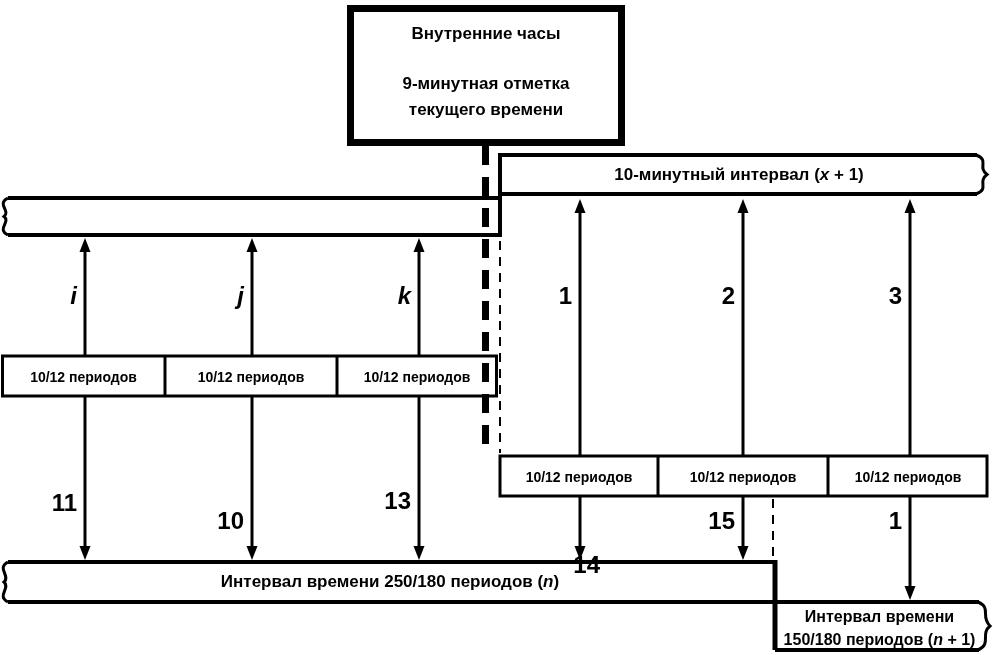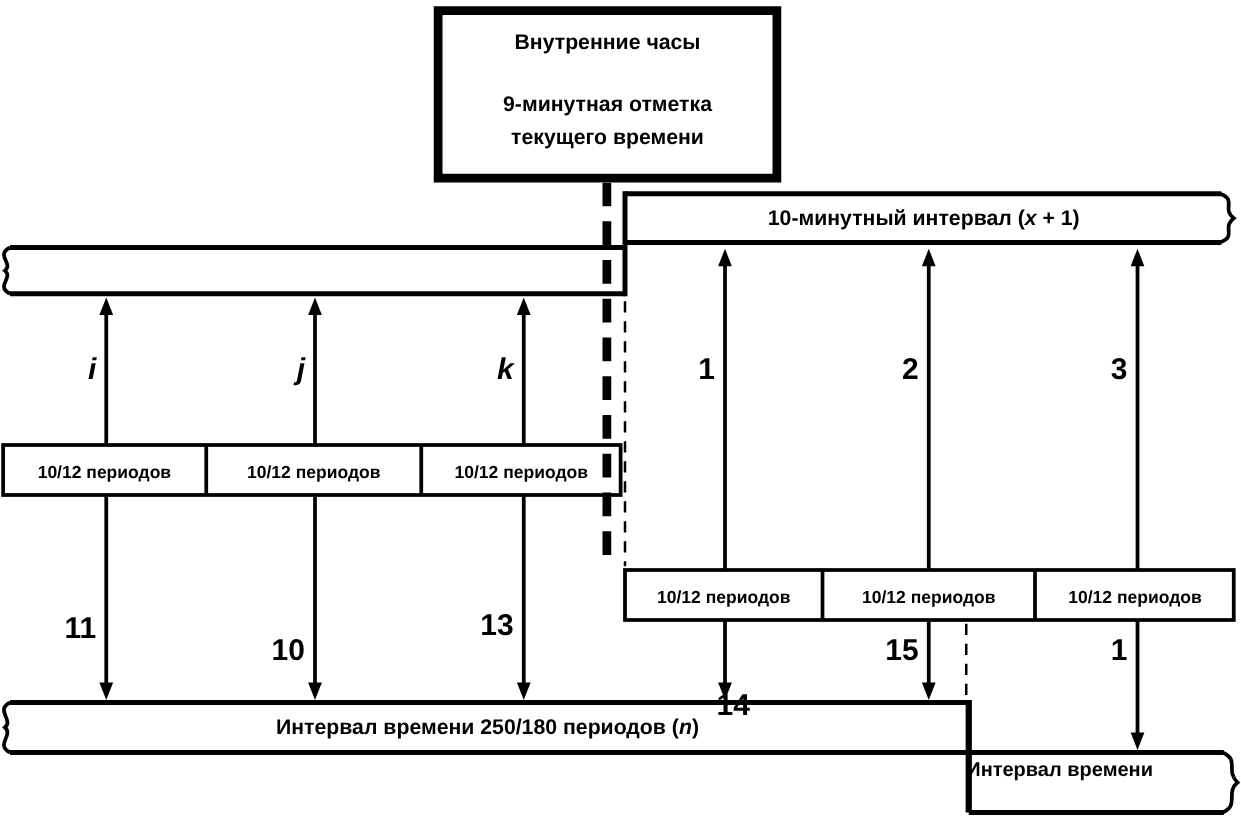--- a/index.html
+++ b/index.html
@@ -11,21 +11,21 @@
   .lbl{position:absolute;font-weight:bold;font-size:17px;line-height:20px;text-align:center;white-space:nowrap;}
   .boxlbl{position:absolute;font-weight:bold;font-size:14px;line-height:20px;text-align:center;white-space:nowrap;}
   .mk{position:absolute;font-weight:bold;font-size:24px;line-height:26px;text-align:right;width:56px;white-space:nowrap;}
   .it{font-style:italic;}
   #clockbox{
     position:absolute;left:347px;top:5px;width:278px;height:141px;box-sizing:border-box;
     border:7px solid #000;background:#fff;text-align:center;
     font-weight:bold;font-size:17px;line-height:26px;padding-top:9px;
   }
   #clockbox .gap{height:24px;}
-  .n1lbl{position:absolute;left:773px;top:605px;width:213px;
+  .n1lbl{position:absolute;left:773px;top:605px;width:213px;text-align:center;
     font-weight:bold;font-size:16px;line-height:23px;white-space:nowrap;}
 </style>
 </head>
 <body>
 
 <div id="stage">
 
   <svg id="linework" viewBox="0 0 993 655" xmlns="http://www.w3.org/2000/svg" fill="none" stroke="#000">
 
     <line x1="485.5" y1="146" x2="485.5" y2="454" stroke-width="7" stroke-dasharray="19 12"></line>
@@ -119,20 +119,23 @@
   </div>
 
   <div class="lbl" style="left:505px;top:165px;width:468px;">
     <span>10-минутный интервал (</span><span class="it">x</span><span> + 1)</span>
   </div>
   <div class="lbl" style="left:10px;top:572px;width:760px;">
     <span>Интервал времени 250/180 периодов (</span><span class="it">n</span><span>)</span>
   </div>
   <div class="n1lbl">
     <div>Интервал времени</div>
+    <div>
+      <span>150/180 периодов (</span><span class="it">n</span><span> + 1)</span>
+    </div>
   </div>
 
   <div class="boxlbl" style="left:2px;top:367px;width:163px;">10/12 периодов</div>
   <div class="boxlbl" style="left:171px;top:367px;width:160px;">10/12 периодов</div>
   <div class="boxlbl" style="left:337px;top:367px;width:160px;">10/12 периодов</div>
 
   <div class="boxlbl" style="left:500px;top:467px;width:158px;">10/12 периодов</div>
   <div class="boxlbl" style="left:663px;top:467px;width:160px;">10/12 периодов</div>
   <div class="boxlbl" style="left:828px;top:467px;width:160px;">10/12 периодов</div>
 

